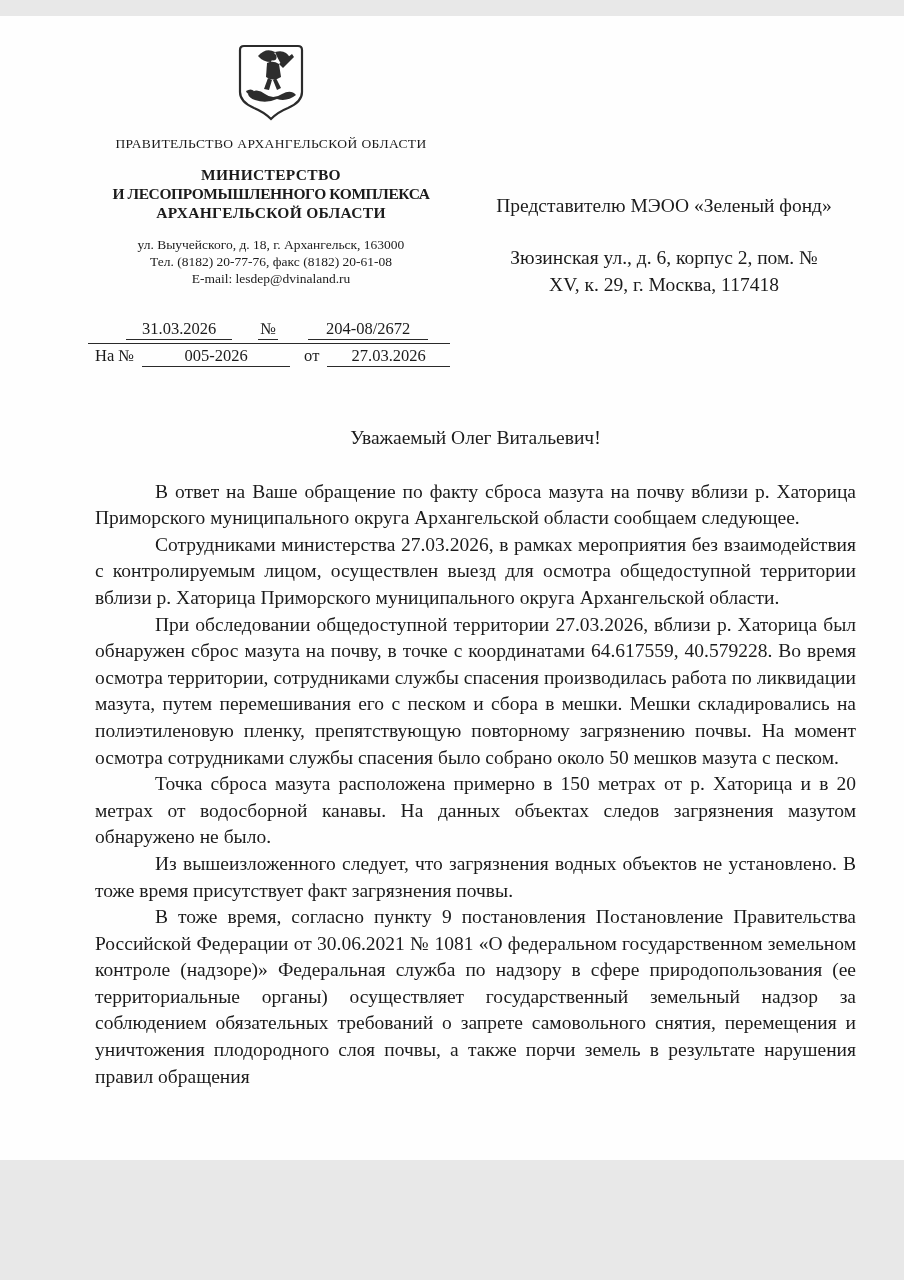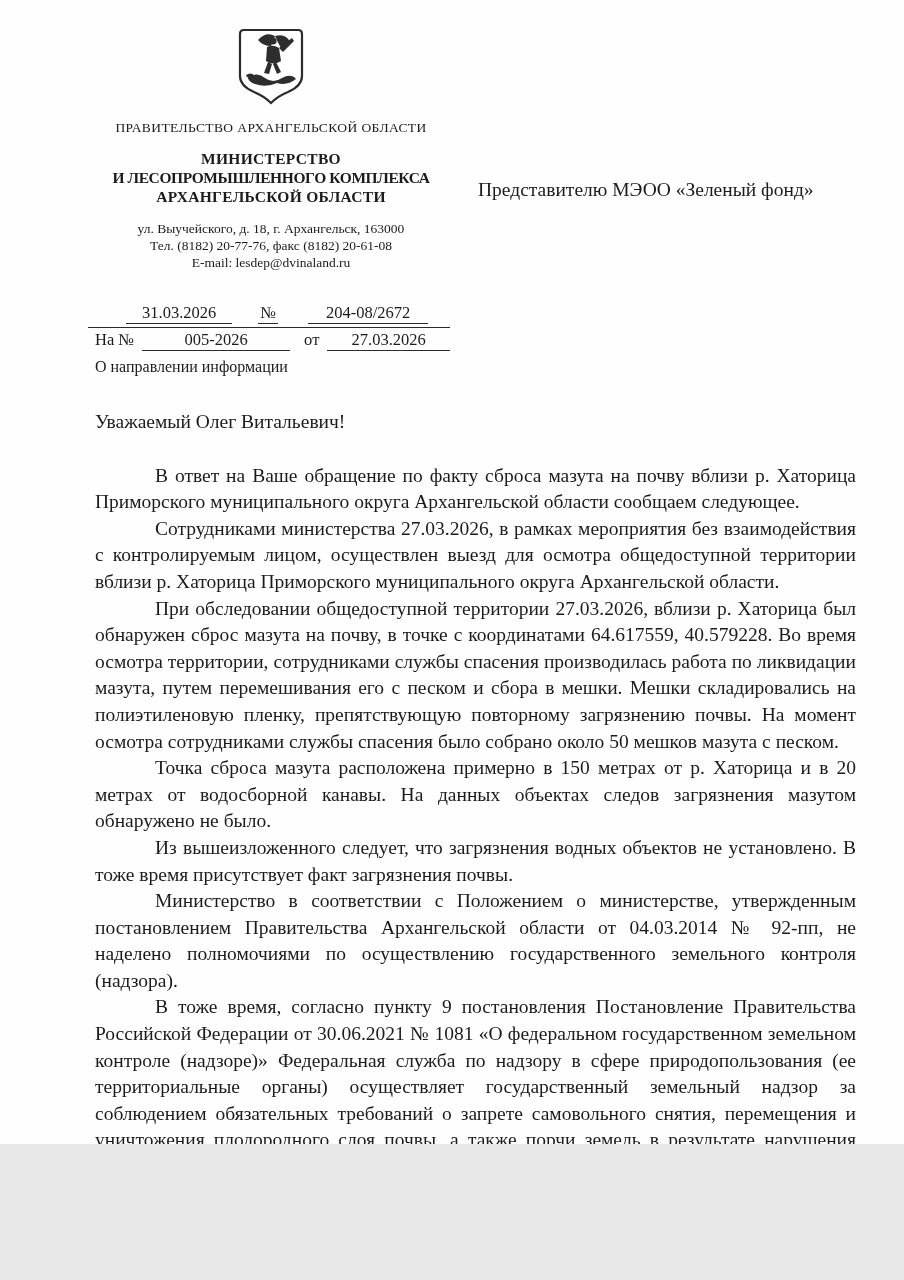--- a/index.html
+++ b/index.html
@@ -3,21 +3,21 @@
 <meta charset="utf-8">
 <style>
   * { margin: 0; padding: 0; box-sizing: border-box; }
   html, body { background: #e8e8e8; }
   body { font-family: "Liberation Serif", "DejaVu Serif", serif; color: #1b1b1b; }
 
   .page {
     position: relative;
     width: 904px;
     height: 1144px;
-    margin: 0 auto;
+    margin: 16px auto;
     background: #fefefe;
     overflow: hidden;
   }
 
   
   .emblem {
     position: absolute;
     left: 236px;
     top: 28px;
     width: 70px;
@@ -90,36 +90,37 @@
     padding-left: 7px;
     font-size: 16px;
   }
 
   
   .recipient {
     position: absolute;
     left: 478px;
     top: 176px;
     width: 372px;
+    text-align: center;
     font-size: 19.5px;
     line-height: 27px;
   }
   .recipient .addr { margin-top: 25px; }
 
   
   .body-text {
     position: absolute;
     left: 95px;
     top: 409px;
     width: 761px;
     font-size: 19.5px;
     line-height: 26.6px;
   }
   .salutation {
-    text-align: left;
+    text-align: center;
     margin-bottom: 27px;
     font-family: Liberation Serif, serif;
   }
   .body-text p {
     text-align: justify;
     text-indent: 60px;
   }
 </style>
 </head>
 <body>
@@ -154,41 +155,43 @@
     </div>
     <div class="lh-address">
       <div>ул. Выучейского, д. 18, г. Архангельск, 163000</div>
       <div>Тел. (8182) 20-77-76, факс (8182) 20-61-08</div>
       <div>E-mail: lesdep@dvinaland.ru</div>
     </div>
   </div>
 
   <div class="recipient">
     <div>Представителю МЭОО «Зеленый фонд»</div>
+    <div class="addr">
+      <div>Зюзинская ул., д. 6, корпус 2, пом. №</div>
+      <div>XV, к. 29, г. Москва, 117418</div>
+    </div>
   </div>
 
   <div class="ref-block">
     <div class="ref-row1">
       <span class="ref-date u">31.03.2026</span>
       <span class="ref-no u">№</span>
       <span class="ref-number u">204-08/2672</span>
     </div>
     <div class="ref-row2">
       <span class="ref-prefix">На №</span>
       <span class="ref-reply-number u">005-2026</span>
       <span class="ref-from">от</span>
       <span class="ref-reply-date u">27.03.2026</span>
     </div>
-    <div class="ref-subject">О направлении информации</div>
   </div>
 
   <div class="body-text">
     <div class="salutation">Уважаемый Олег Витальевич!</div>
     <p>В ответ на Ваше обращение по факту сброса мазута на почву вблизи р. Хаторица Приморского муниципального округа Архангельской области сообщаем следующее.</p>
     <p>Сотрудниками министерства 27.03.2026, в рамках мероприятия без взаимодействия с контролируемым лицом, осуществлен выезд для осмотра общедоступной территории вблизи р. Хаторица Приморского муниципального округа Архангельской области.</p>
     <p>При обследовании общедоступной территории 27.03.2026, вблизи р. Хаторица был обнаружен сброс мазута на почву, в точке с координатами 64.617559, 40.579228. Во время осмотра территории, сотрудниками службы спасения производилась работа по ликвидации мазута, путем перемешивания его с песком и сбора в мешки. Мешки складировались на полиэтиленовую пленку, препятствующую повторному загрязнению почвы. На момент осмотра сотрудниками службы спасения было собрано около 50 мешков мазута с песком.</p>
     <p>Точка сброса мазута расположена примерно в 150 метрах от р. Хаторица и в 20 метрах от водосборной канавы. На данных объектах следов загрязнения мазутом обнаружено не было.</p>
     <p>Из вышеизложенного следует, что загрязнения водных объектов не установлено. В тоже время присутствует факт загрязнения почвы.</p>
-    <p>Министерство в соответствии с Положением о министерстве, утвержденным постановлением Правительства Архангельской области от 04.03.2014 № 92-пп, не наделено полномочиями по осуществлению государственного земельного контроля (надзора).</p>
     <p>В тоже время, согласно пункту 9 постановления Постановление Правительства Российской Федерации от 30.06.2021 № 1081 «О федеральном государственном земельном контроле (надзоре)» Федеральная служба по надзору в сфере природопользования (ее территориальные органы) осуществляет государственный земельный надзор за соблюдением обязательных требований о запрете самовольного снятия, перемещения и уничтожения плодородного слоя почвы, а также порчи земель в результате нарушения правил обращения</p>
   </div>
 
 </div>
 
 </body></html>

